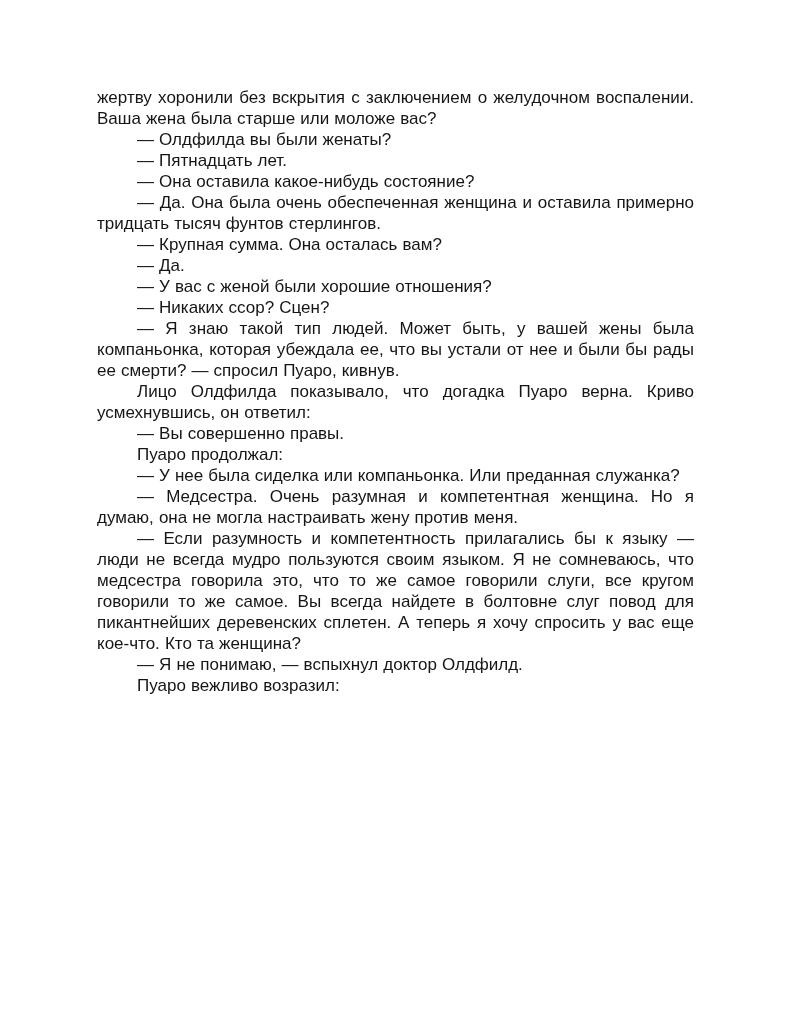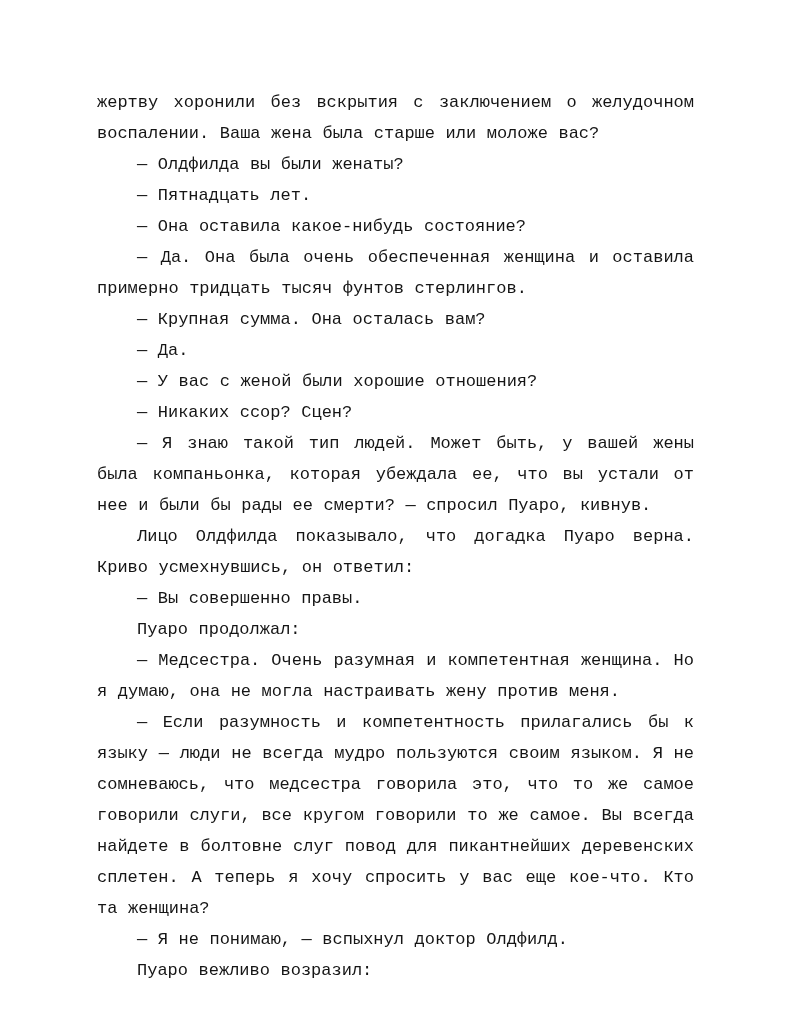--- a/index.html
+++ b/index.html
@@ -8,23 +8,23 @@
     width: 791px;
     height: 1024px;
     background: #ffffff;
     overflow: hidden;
   }
   .book-page {
     position: absolute;
     left: 97px;
     top: 87px;
     width: 597px;
-    font-family: Liberation Mono, monospace;
+    font-family: Liberation Sans, sans-serif;
     font-size: 17px;
-    line-height: 31px;
+    line-height: 21px;
     color: #151515;
     text-align: justify;
   }
   .para {
     margin: 0;
     padding: 0;
     text-indent: 40px;
     word-spacing: 0.02em;
   }
   .para.continuation {
@@ -41,17 +41,18 @@
   <p class="para">— Она оставила какое-нибудь состояние?</p>
   <p class="para">— Да. Она была очень обеспеченная женщина и оставила примерно тридцать тысяч фунтов стерлингов.</p>
   <p class="para">— Крупная сумма. Она осталась вам?</p>
   <p class="para">— Да.</p>
   <p class="para">— У вас с женой были хорошие отношения?</p>
   <p class="para">— Никаких ссор? Сцен?</p>
   <p class="para">— Я знаю такой тип людей. Может быть, у вашей жены была компаньонка, которая убеждала ее, что вы устали от нее и были бы рады ее смерти? — спросил Пуаро, кивнув.</p>
   <p class="para">Лицо Олдфилда показывало, что догадка Пуаро верна. Криво усмехнувшись, он ответил:</p>
   <p class="para">— Вы совершенно правы.</p>
   <p class="para">Пуаро продолжал:</p>
+  <p class="para">— У нее была сиделка или компаньонка. Или преданная служанка?</p>
   <p class="para">— Медсестра. Очень разумная и компетентная женщина. Но я думаю, она не могла настраивать жену против меня.</p>
   <p class="para">— Если разумность и компетентность прилагались бы к языку — люди не всегда мудро пользуются своим языком. Я не сомневаюсь, что медсестра говорила это, что то же самое говорили слуги, все кругом говорили то же самое. Вы всегда найдете в болтовне слуг повод для пикантнейших деревенских сплетен. А теперь я хочу спросить у вас еще кое-что. Кто та женщина?</p>
   <p class="para">— Я не понимаю, — вспыхнул доктор Олдфилд.</p>
   <p class="para">Пуаро вежливо возразил:</p>
 </div>
 
 </body></html>

